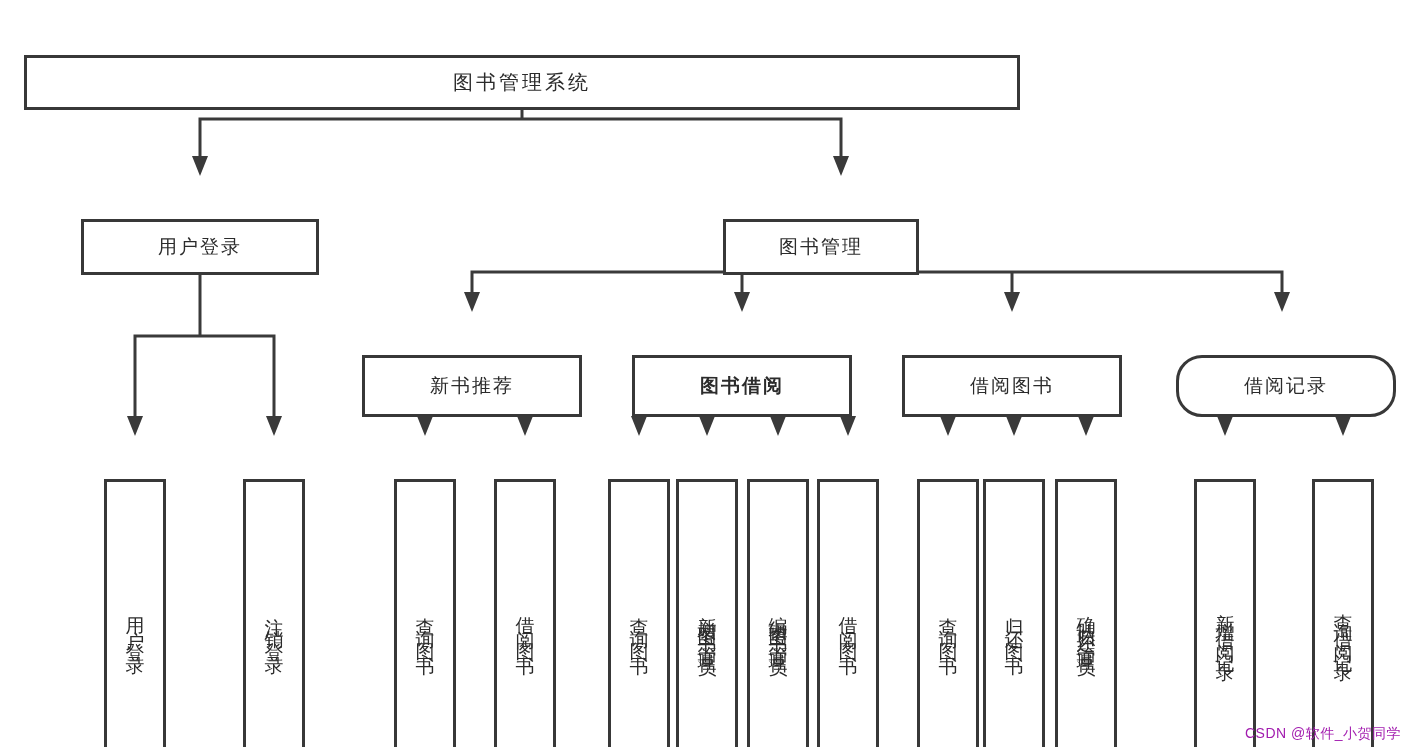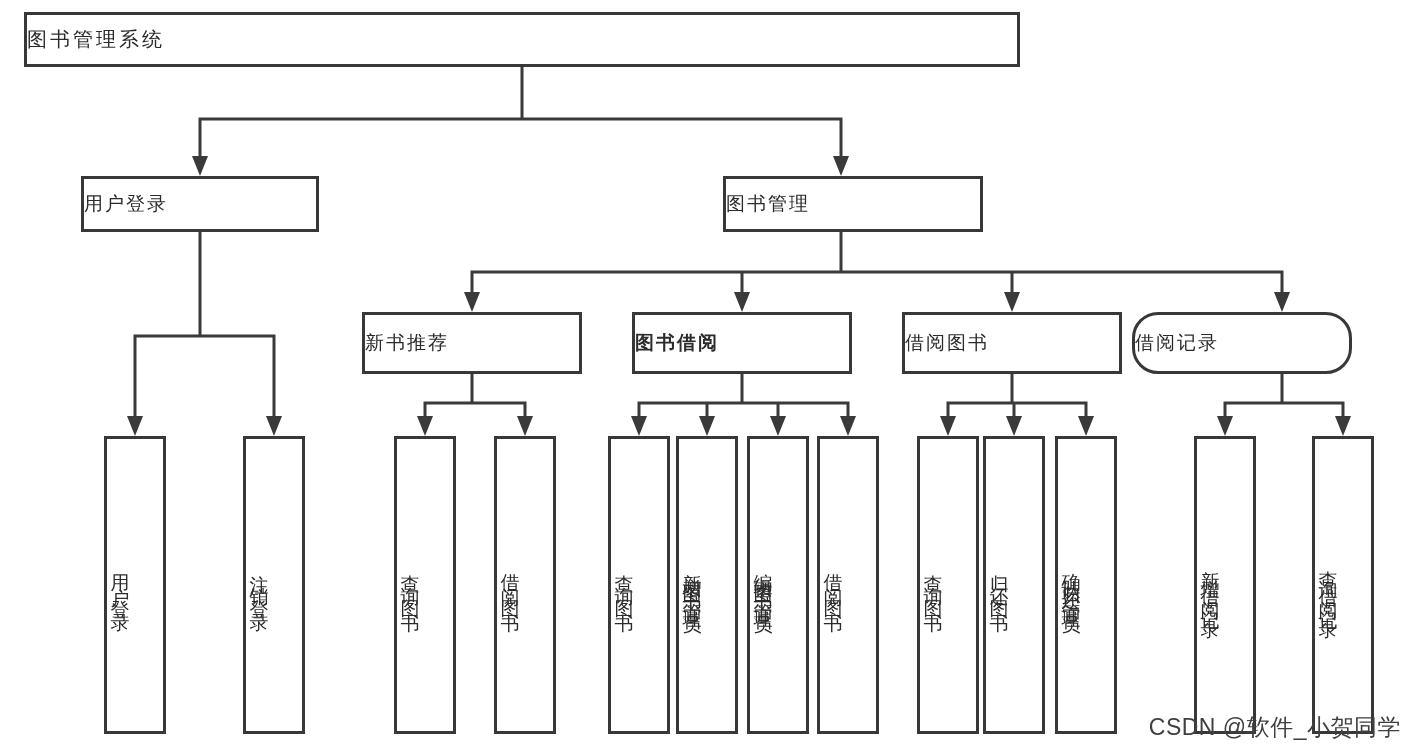--- a/index.html
+++ b/index.html
@@ -16,59 +16,61 @@
     left: 0; top: 0;
     width: 1405px; height: 747px;
   }
   .box {
     position: absolute;
     box-sizing: border-box;
     background: #ffffff;
     border: 3px solid #383838;
     display: flex;
     align-items: center;
+    justify-content: center;
     color: #2b2b2b;
+    margin-top: 43px;
   }
   .box .label {
     font-size: 19px;
     letter-spacing: 2px;
     white-space: nowrap;
   }
   .root-box .label { font-size: 20px; letter-spacing: 3px; }
   
   .v { width: 62px; top: 436px; height: 298px; }
   .v .label {
     writing-mode: vertical-rl;
     text-orientation: mixed;
     font-size: 19px;
   }
   .ls-lg .label { letter-spacing: 13px; }
   .ls-md .label { letter-spacing: 10px; }
   .ls-sm .label { letter-spacing: 6px; }
   
   .root-box { left: 24px; top: 12px; width: 996px; height: 55px; }
   .n-user-login { left: 81px;  top: 176px; width: 238px; height: 56px; }
-  .n-book-mgmt  { left: 723px; top: 176px; width: 260px; height: 56px; }
+  .n-book-mgmt  { left: 723px; top: 176px; width: 196px; height: 56px; }
   .l3 { top: 312px; height: 62px; width: 220px; }
   .n-new-book   { left: 362px; }
   .n-borrowing  { left: 632px; font-weight: bold; }
   .n-current    { left: 902px; }
-  .n-records    { left: 1132px; border-radius: 26px; }
+  .n-records    { left: 1176px; border-radius: 26px; }
   
   .a1 { left: 104px; }  .a2 { left: 243px; }
   .b1 { left: 394px; }  .b2 { left: 494px; }
   .c1 { left: 608px; }  .c2 { left: 676px; }  .c3 { left: 747px; }  .c4 { left: 817px; }
   .d1 { left: 917px; }  .d2 { left: 983px; }  .d3 { left: 1055px; }
   .e1 { left: 1194px; } .e2 { left: 1312px; }
   .watermark {
     position: absolute;
     right: 4px;
     bottom: 4px;
-    font-size: 23px;
-    color: #404040;
+    font-size: 14px;
+    color: #a21caf;
     letter-spacing: 0.5px;
     z-index: 10;
     white-space: nowrap;
   }
 </style>
 </head>
 <body>
 
 <div class="canvas">
 

